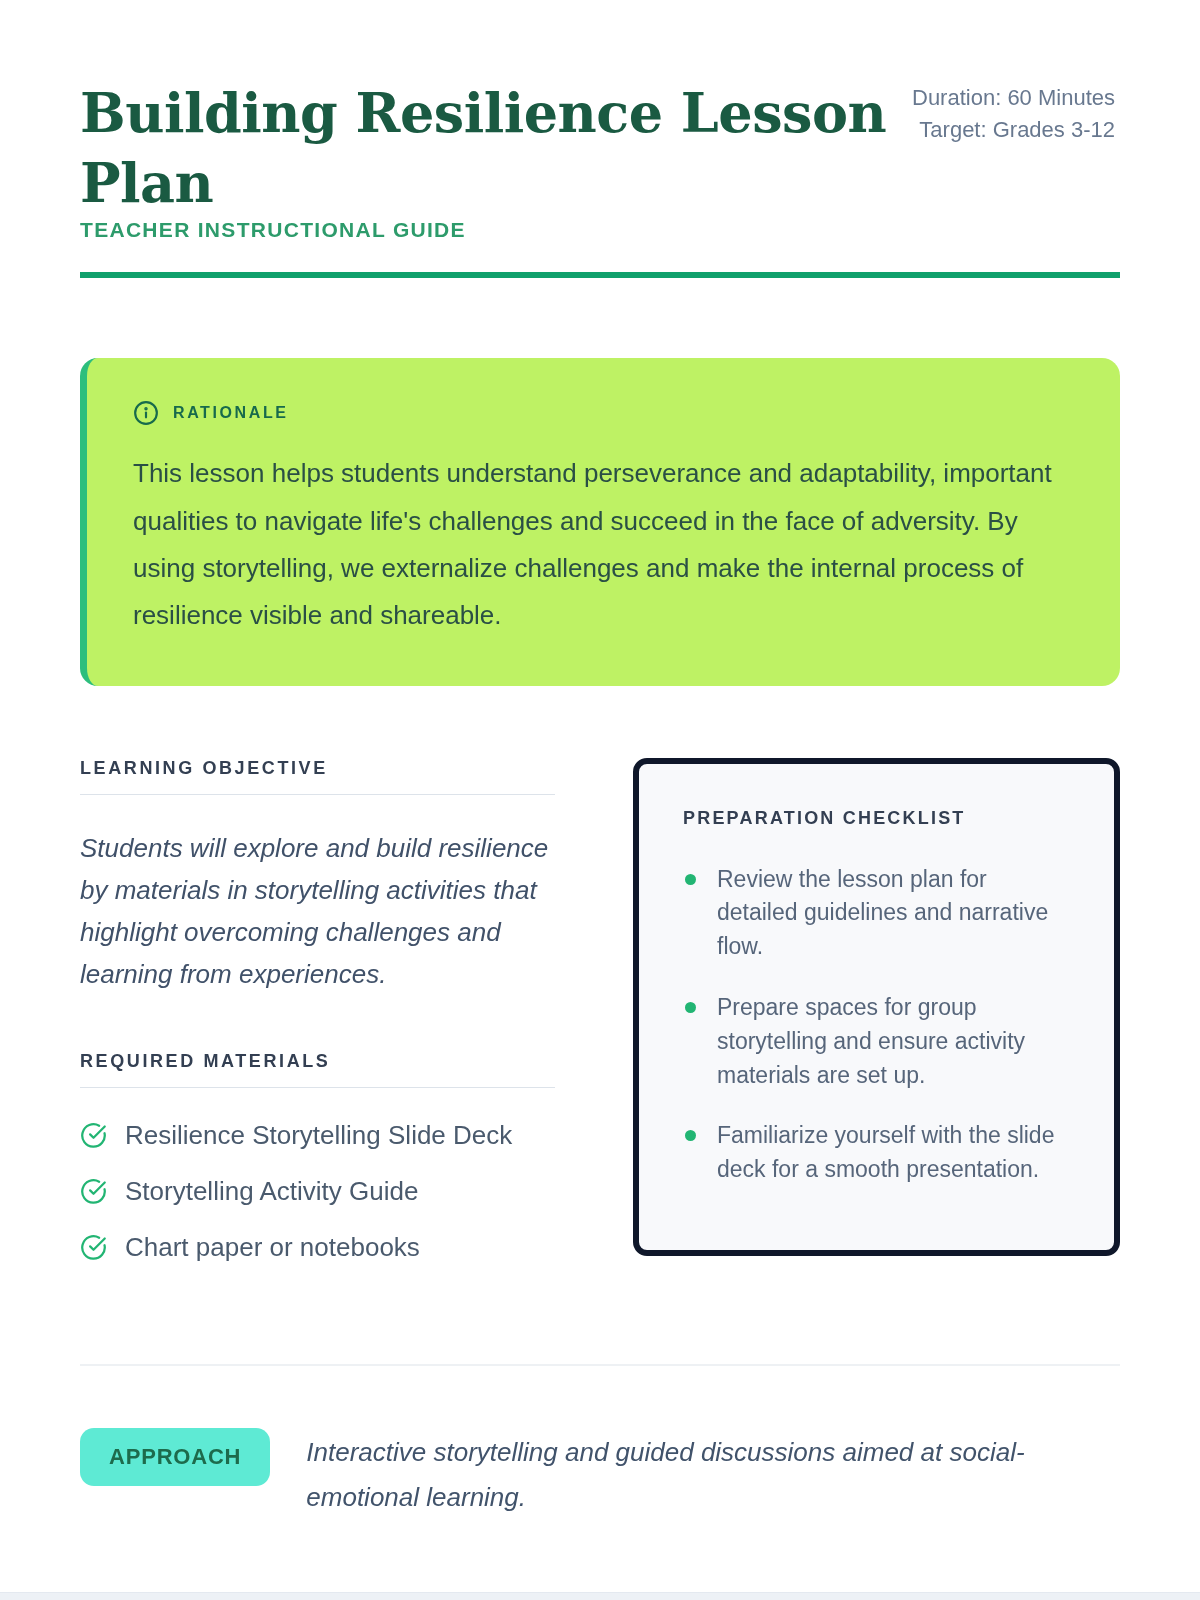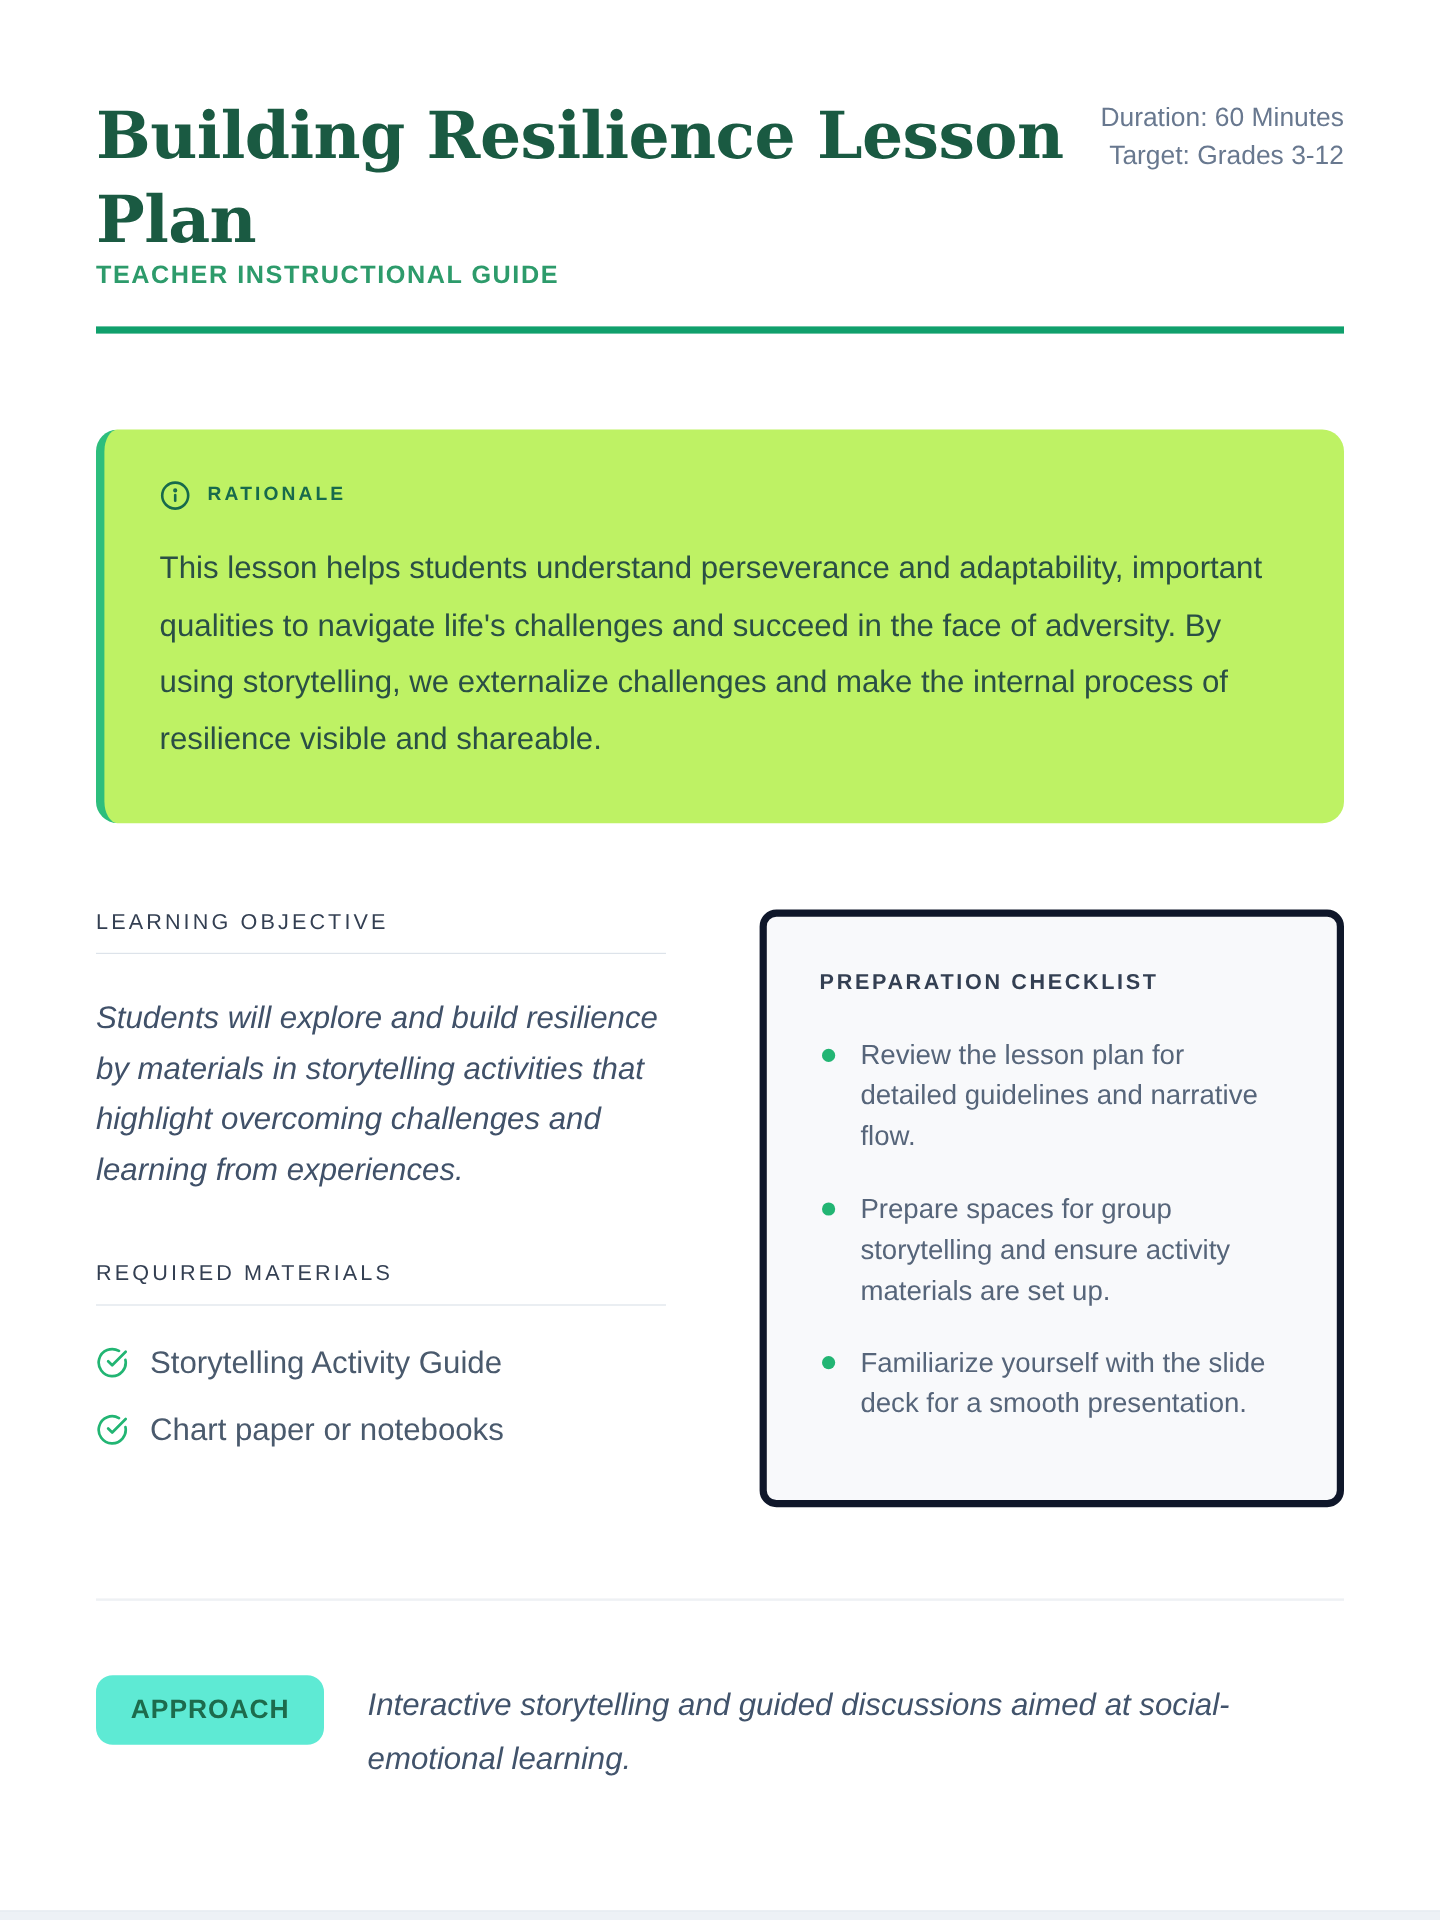--- a/index.html
+++ b/index.html
@@ -8,21 +8,21 @@
     position: relative;
     width: 1200px;
     height: 1600px;
     background: #ffffff;
     font-family: "Liberation Sans", sans-serif;
     overflow: hidden;
   }
   .page { padding: 78px 80px 0 80px; }
 
   
-  .header-row { display: flex; justify-content: space-between; align-items: flex-start; }
+  .header-row { display: flex; justify-content: flex-start; align-items: flex-start; }
   .doc-title {
     font-family: "DejaVu Serif", serif;
     font-weight: 700;
     font-size: 54px;
     line-height: 1.3;
     color: #1a5a42;
     max-width: 830px;
     letter-spacing: -0.5px;
   }
   .header-meta {
@@ -69,21 +69,21 @@
     color: #2a4f45;
     max-width: 960px;
   }
 
   
   .columns { display: flex; gap: 78px; margin-top: 72px; align-items: flex-start; }
   .col-left { flex: 1 1 auto; min-width: 0; }
 
   .section-heading {
     font-size: 18px;
-    font-weight: 400;
+    font-weight: 700;
     letter-spacing: 2.6px;
     color: #333f52;
     padding-bottom: 15px;
     border-bottom: 1px solid #dde3ea;
   }
   .objective-text {
     margin-top: 32px;
     font-style: italic;
     font-size: 26px;
     line-height: 1.62;
@@ -212,20 +212,29 @@
 
       <h2 class="section-heading materials-heading">REQUIRED MATERIALS</h2>
       <ul class="materials-list">
         <li class="material-item">
           <span class="check-icon">
             <svg width="27" height="27" viewBox="0 0 24 24" fill="none" stroke="#22b573" stroke-width="2" stroke-linecap="round" stroke-linejoin="round">
               <path d="M21.801 10A10 10 0 1 1 17 3.335"></path>
               <path d="m9 11 3 3L22 4"></path>
             </svg>
           </span>
+          <span>Resilience Storytelling Slide Deck</span>
+        </li>
+        <li class="material-item">
+          <span class="check-icon">
+            <svg width="27" height="27" viewBox="0 0 24 24" fill="none" stroke="#22b573" stroke-width="2" stroke-linecap="round" stroke-linejoin="round">
+              <path d="M21.801 10A10 10 0 1 1 17 3.335"></path>
+              <path d="m9 11 3 3L22 4"></path>
+            </svg>
+          </span>
           <span>Storytelling Activity Guide</span>
         </li>
         <li class="material-item">
           <span class="check-icon">
             <svg width="27" height="27" viewBox="0 0 24 24" fill="none" stroke="#22b573" stroke-width="2" stroke-linecap="round" stroke-linejoin="round">
               <path d="M21.801 10A10 10 0 1 1 17 3.335"></path>
               <path d="m9 11 3 3L22 4"></path>
             </svg>
           </span>
           <span>Chart paper or notebooks</span>

